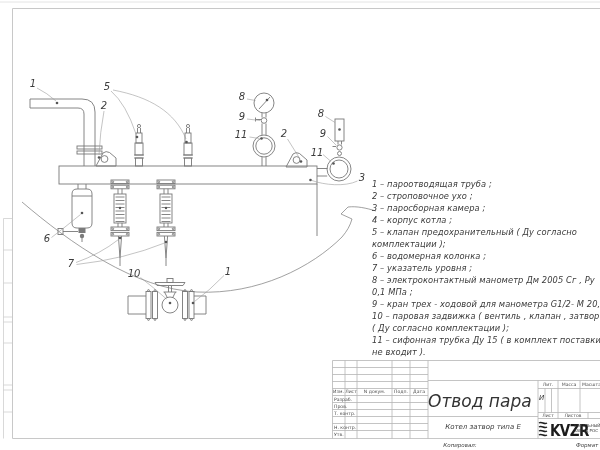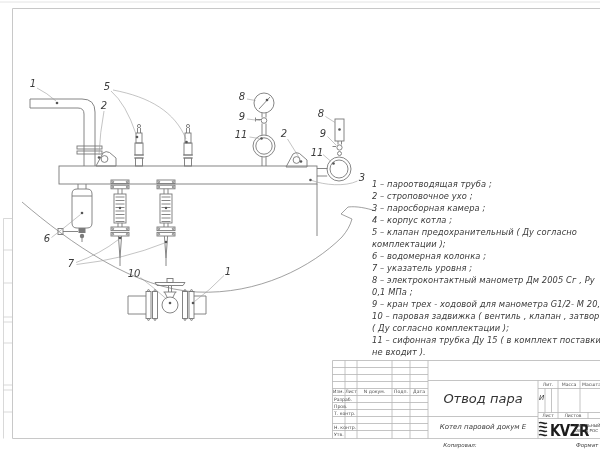--- a/index.html
+++ b/index.html
@@ -8,22 +8,22 @@
   .abs{position:absolute;}
   #stage{width:600px;height:450px;position:relative;overflow:hidden;}
   svg{position:absolute;left:0;top:0;}
   
   #legend{left:372px;top:178px;width:232px;font-size:8.3px;font-style:italic;
           line-height:12px;letter-spacing:0.1px;white-space:nowrap;color:#3a3a3a;}
   
   .tb{position:absolute;font-size:4.6px;color:#4a4a4a;white-space:nowrap;}
   .tb.c{text-align:center;}
   #tb-rows div{height:7px;line-height:7px;}
-  #doc-title{left:428px;top:391px;width:110px;text-align:center;
-             font-size:13px;font-style:italic;color:#333;}
+  #doc-title{left:428px;top:391px;width:110px;
+             font-size:17px;font-style:italic;color:#333;}
   #doc-subtitle{left:428px;top:423px;width:110px;text-align:center;
                 font-size:7px;font-style:italic;color:#3a3a3a;}
   #lit-value{left:538px;top:394px;width:7px;text-align:center;font-size:7px;
              font-style:italic;color:#333;}
   #logo-text{left:550px;top:420.5px;font-size:13.5px;font-weight:bold;color:#1b1b1b;
              letter-spacing:-0.6px;transform:scaleY(1.12);transform-origin:top left;}
   #logo-caption{left:574px;top:423px;font-size:4px;line-height:5px;color:#3a3a3a;}
   #copied{left:420px;top:441.5px;width:80px;text-align:center;
           font-size:5.5px;font-style:italic;}
   #format{left:576px;top:441.5px;font-size:5.5px;font-style:italic;}
@@ -262,21 +262,21 @@
   <div id="tb-rows" class="tb" style="left:334px;top:395.5px;">
     <div>Разраб.</div>
     <div>Пров.</div>
     <div>Т. контр.</div>
     <div></div>
     <div>Н. контр.</div>
     <div>Утв.</div>
   </div>
 
   <div id="doc-title" class="abs">Отвод пара</div>
-  <div id="doc-subtitle" class="abs">Котел паровой докум Е</div>
+  <div id="doc-subtitle" class="abs">Котел затвор типа Е</div>
 
   <div class="tb c" style="left:538px;top:382px;width:20px;">Лит.</div>
   <div class="tb c" style="left:558px;top:382px;width:22px;">Масса</div>
   <div class="tb" style="left:582px;top:382px;">Масштаб</div>
   <div id="lit-value" class="abs">И</div>
   <div class="tb c" style="left:538px;top:413px;width:20px;">Лист</div>
   <div class="tb c" style="left:558px;top:413px;width:30px;">Листов</div>
 
   <div id="logo-text" class="abs">KVZR</div>
   <div id="logo-caption" class="abs">

